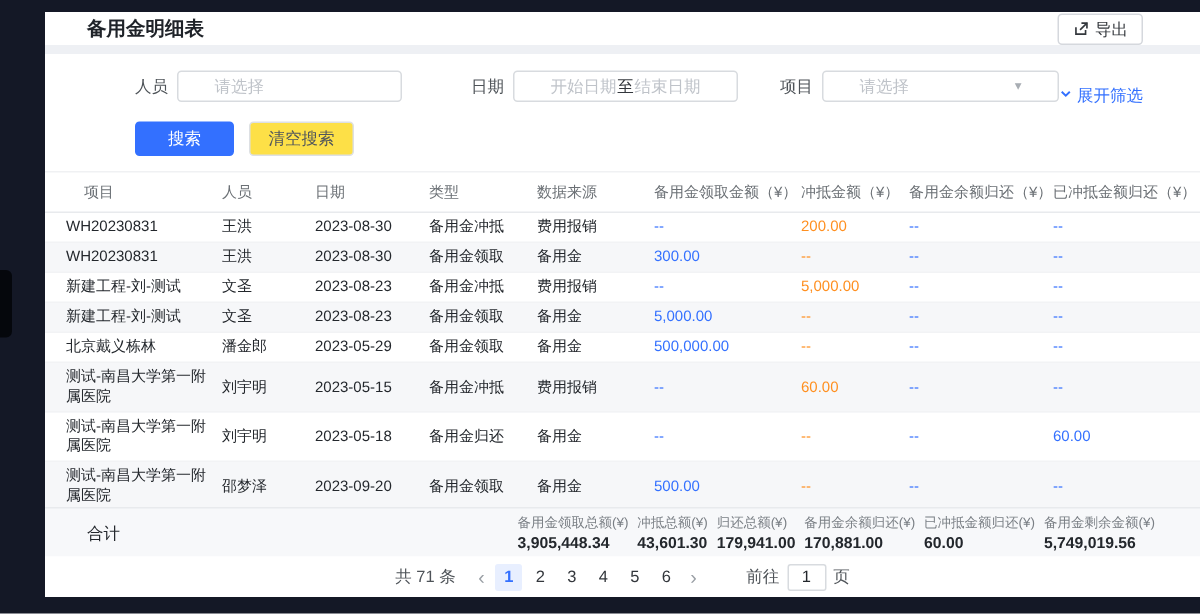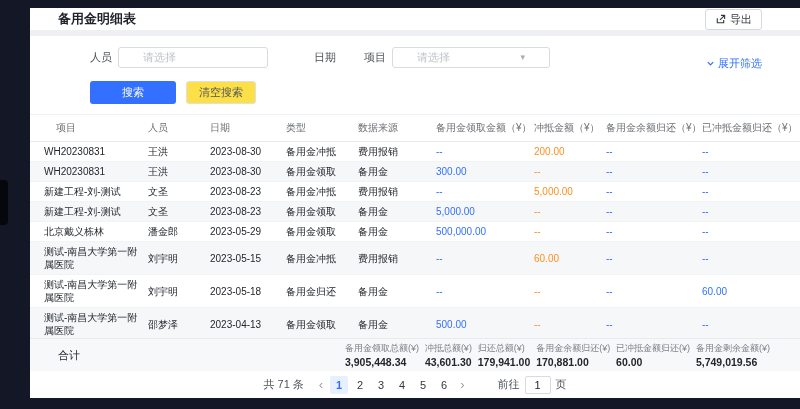--- a/index.html
+++ b/index.html
@@ -64,21 +64,21 @@
     margin-left:auto; display:flex; align-items:center; gap:3px;
     color:var(--accent,#3370ff); font-size:11px;margin-top:12px;
   }
 
   .actions{
     flex:none; display:flex; align-items:center; gap:10px;
     padding:10px 28px 10px 60px; border-bottom:1px solid #f0f1f3;
   }
   .search-btn{
     background:var(--accent,#3370ff); color:#fff; border-radius:3px;
-    padding:4px 32px; font-size:11px;
+    padding:4px 22px; font-size:11px;
   }
   .clear-btn{
     background:#fde047; color:#51565c; border:1px solid #dde0e4;
     border-radius:3px; padding:3px 12px; font-size:11px;
   }
 
   
   .table-wrap{ flex:1; overflow:hidden; }
   table{ width:100%; border-collapse:collapse; table-layout:fixed; }
   th{
@@ -151,20 +151,25 @@
 
     <div class="filters">
       <div class="f-group">
         <span>人员</span>
         <div class="f-input person-input">
           <span class="placeholder">请选择</span>
         </div>
       </div>
       <div class="f-group g-date">
         <span>日期</span>
+        <div class="f-input date-input">
+          <span class="placeholder">开始日期</span>
+          <span class="date-sep">至</span>
+          <span class="placeholder">结束日期</span>
+        </div>
       </div>
       <div class="f-group g-project">
         <span>项目</span>
         <div class="f-input project-select">
           <span class="placeholder">请选择</span>
           <span class="caret">▾</span>
         </div>
       </div>
       <button class="expand-btn">
         <span>
@@ -281,21 +286,21 @@
               <td>备用金归还</td>
               <td>备用金</td>
               <td class="amt blue">--</td>
               <td class="amt orange">--</td>
               <td class="amt blue">--</td>
               <td class="amt blue">60.00</td>
             </tr>
             <tr class="alt">
               <td>测试-南昌大学第一附属医院</td>
               <td>邵梦泽</td>
-              <td>2023-04-13</td>
+              <td>2023-09-20</td>
               <td>备用金领取</td>
               <td>备用金</td>
               <td class="amt blue">500.00</td>
               <td class="amt orange">--</td>
               <td class="amt blue">--</td>
               <td class="amt blue">--</td>
             </tr>
           </tbody>
       </table>
     </div>

